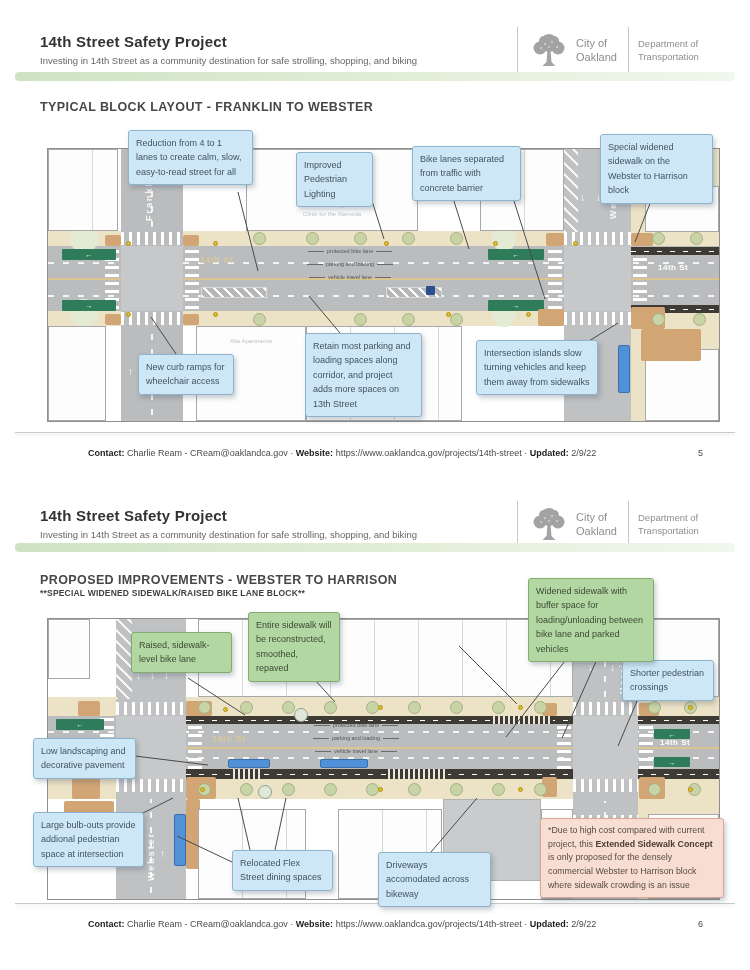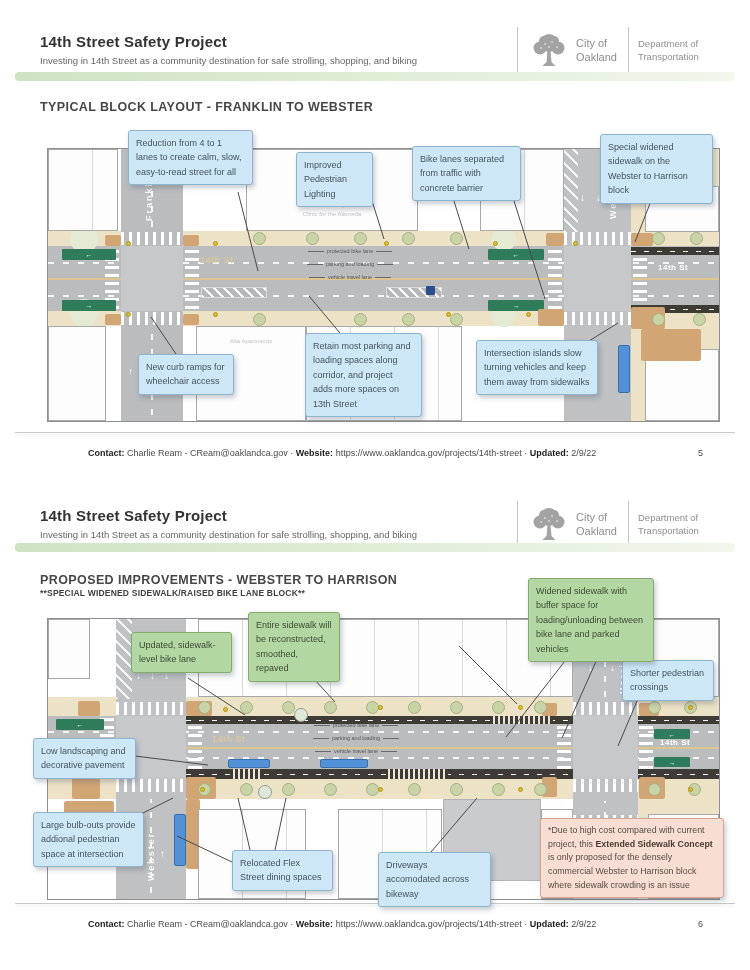--- a/index.html
+++ b/index.html
@@ -409,21 +409,21 @@
         <line x1="640" y1="209" x2="618" y2="261"></line>
         <line x1="135" y1="271" x2="208" y2="280"></line>
         <line x1="141" y1="329" x2="173" y2="313"></line>
         <line x1="232" y1="377" x2="177" y2="351"></line>
         <line x1="250" y1="365" x2="238" y2="313"></line>
         <line x1="275" y1="365" x2="286" y2="313"></line>
         <line x1="431" y1="367" x2="477" y2="313"></line>
       </g>
     </svg>
 
-    <div class="co g" style="left:131px;top:147px;width:101px">Updated, sidewalk-level bike lane</div>
+    <div class="co g" style="left:131px;top:147px;width:101px">Raised, sidewalk-level bike lane</div>
     <div class="co g" style="left:248px;top:127px;width:92px">Entire sidewalk will be reconstructed, smoothed, repaved</div>
     <div class="co" style="left:622px;top:175px;width:92px">Shorter pedestrian crossings</div>
     <div class="co g" style="left:528px;top:93px;width:126px">Widened sidewalk with buffer space for loading/unloading between bike lane and parked vehicles</div>
     <div class="co" style="left:33px;top:253px;width:103px">Low landscaping and decorative pavement</div>
     <div class="co" style="left:33px;top:327px;width:111px">Large bulb-outs provide addional pedestrian space at intersection</div>
     <div class="co" style="left:232px;top:365px;width:101px">Relocated Flex Street dining spaces</div>
     <div class="co" style="left:378px;top:367px;width:113px">Driveways accomodated across bikeway</div>
     <div class="co p" style="left:540px;top:333px;width:184px"><span>*Due to high cost compared with current project, this </span><b>Extended Sidewalk Concept</b><span> is only proposed for the densely commercial Webster to Harrison block where sidewalk crowding is an issue</span></div>
 
     <div class="f-line" style="top:418px"></div>

